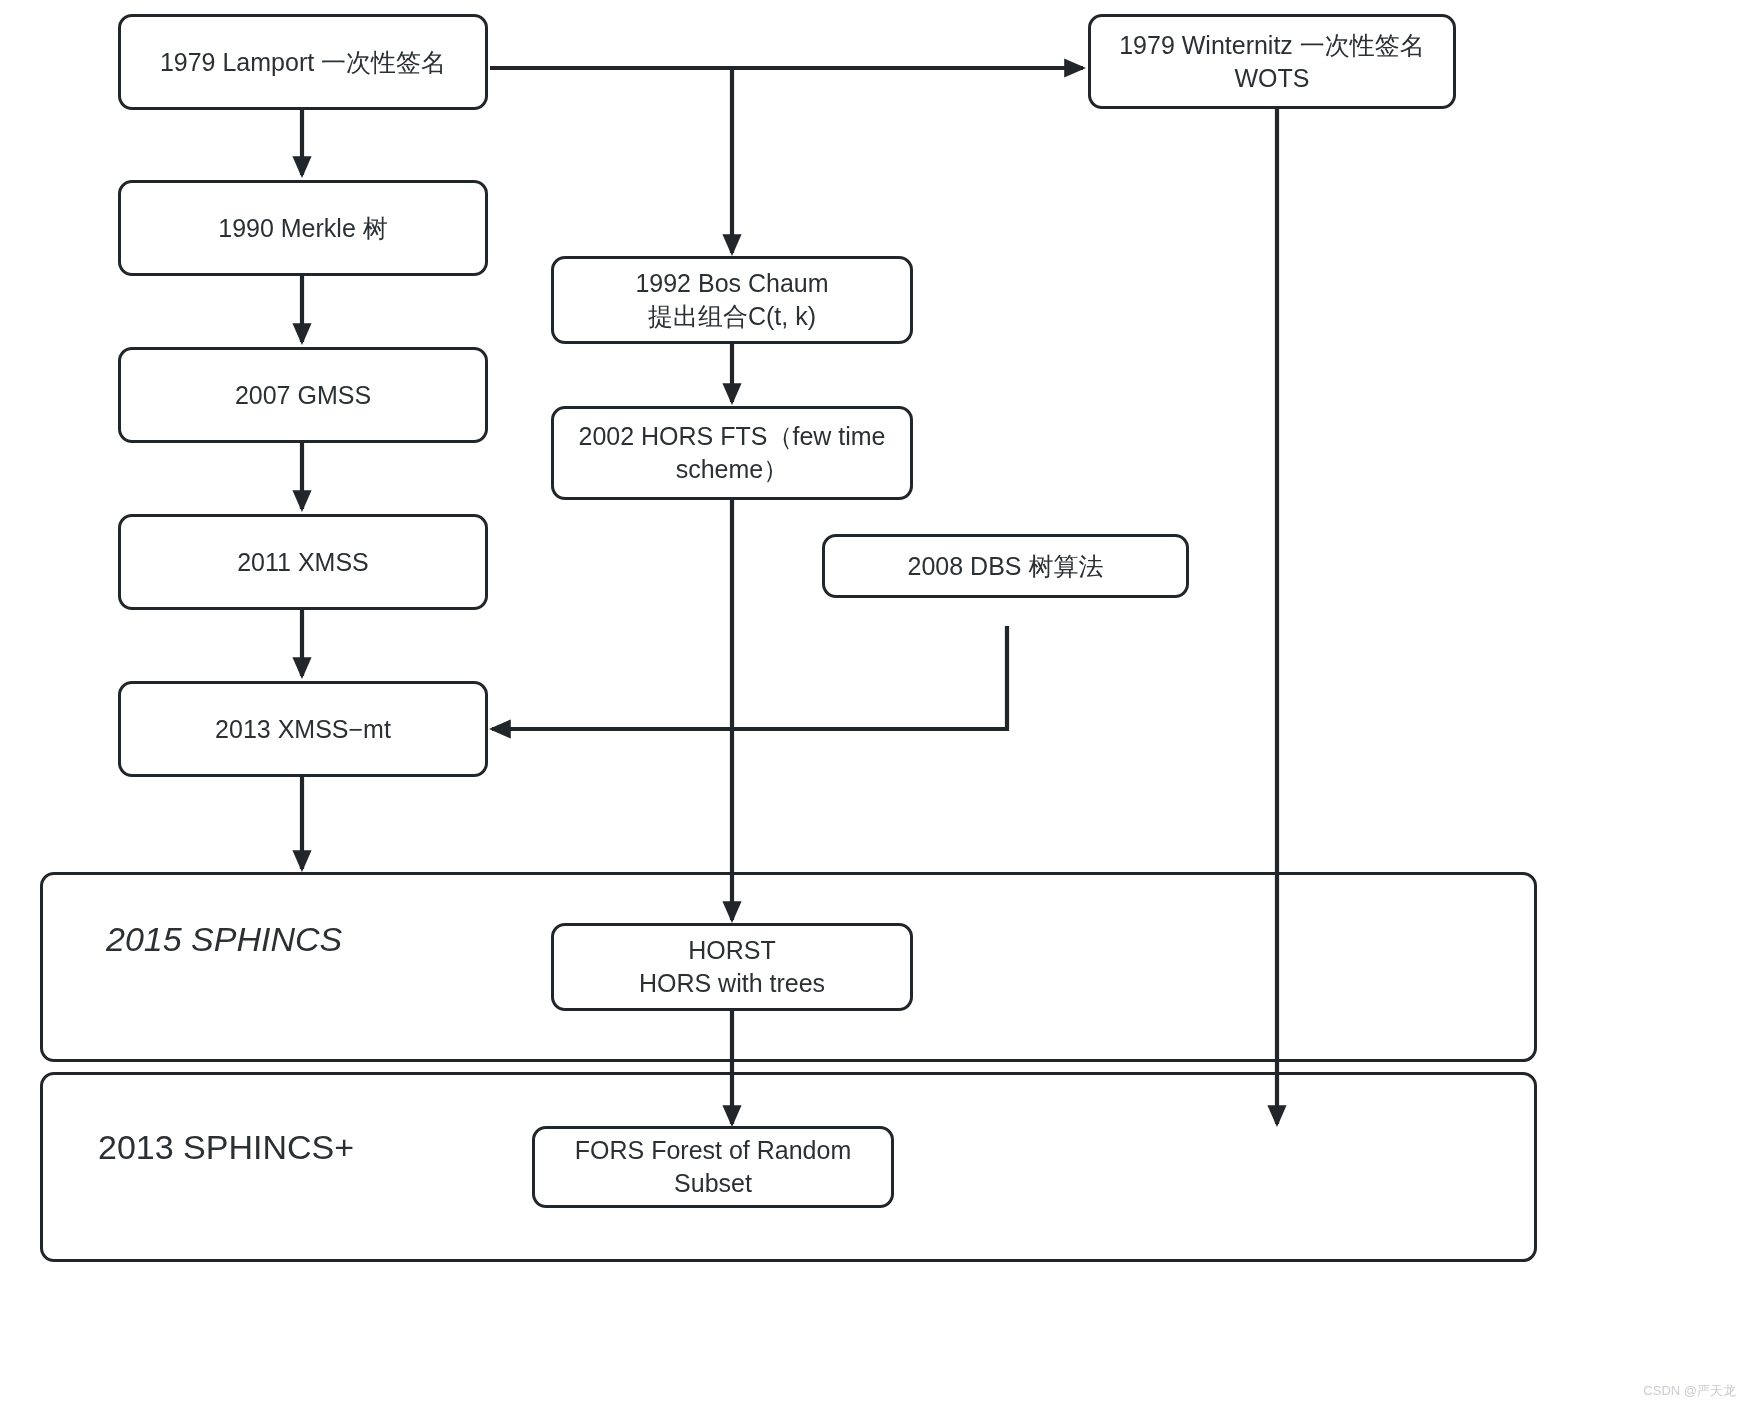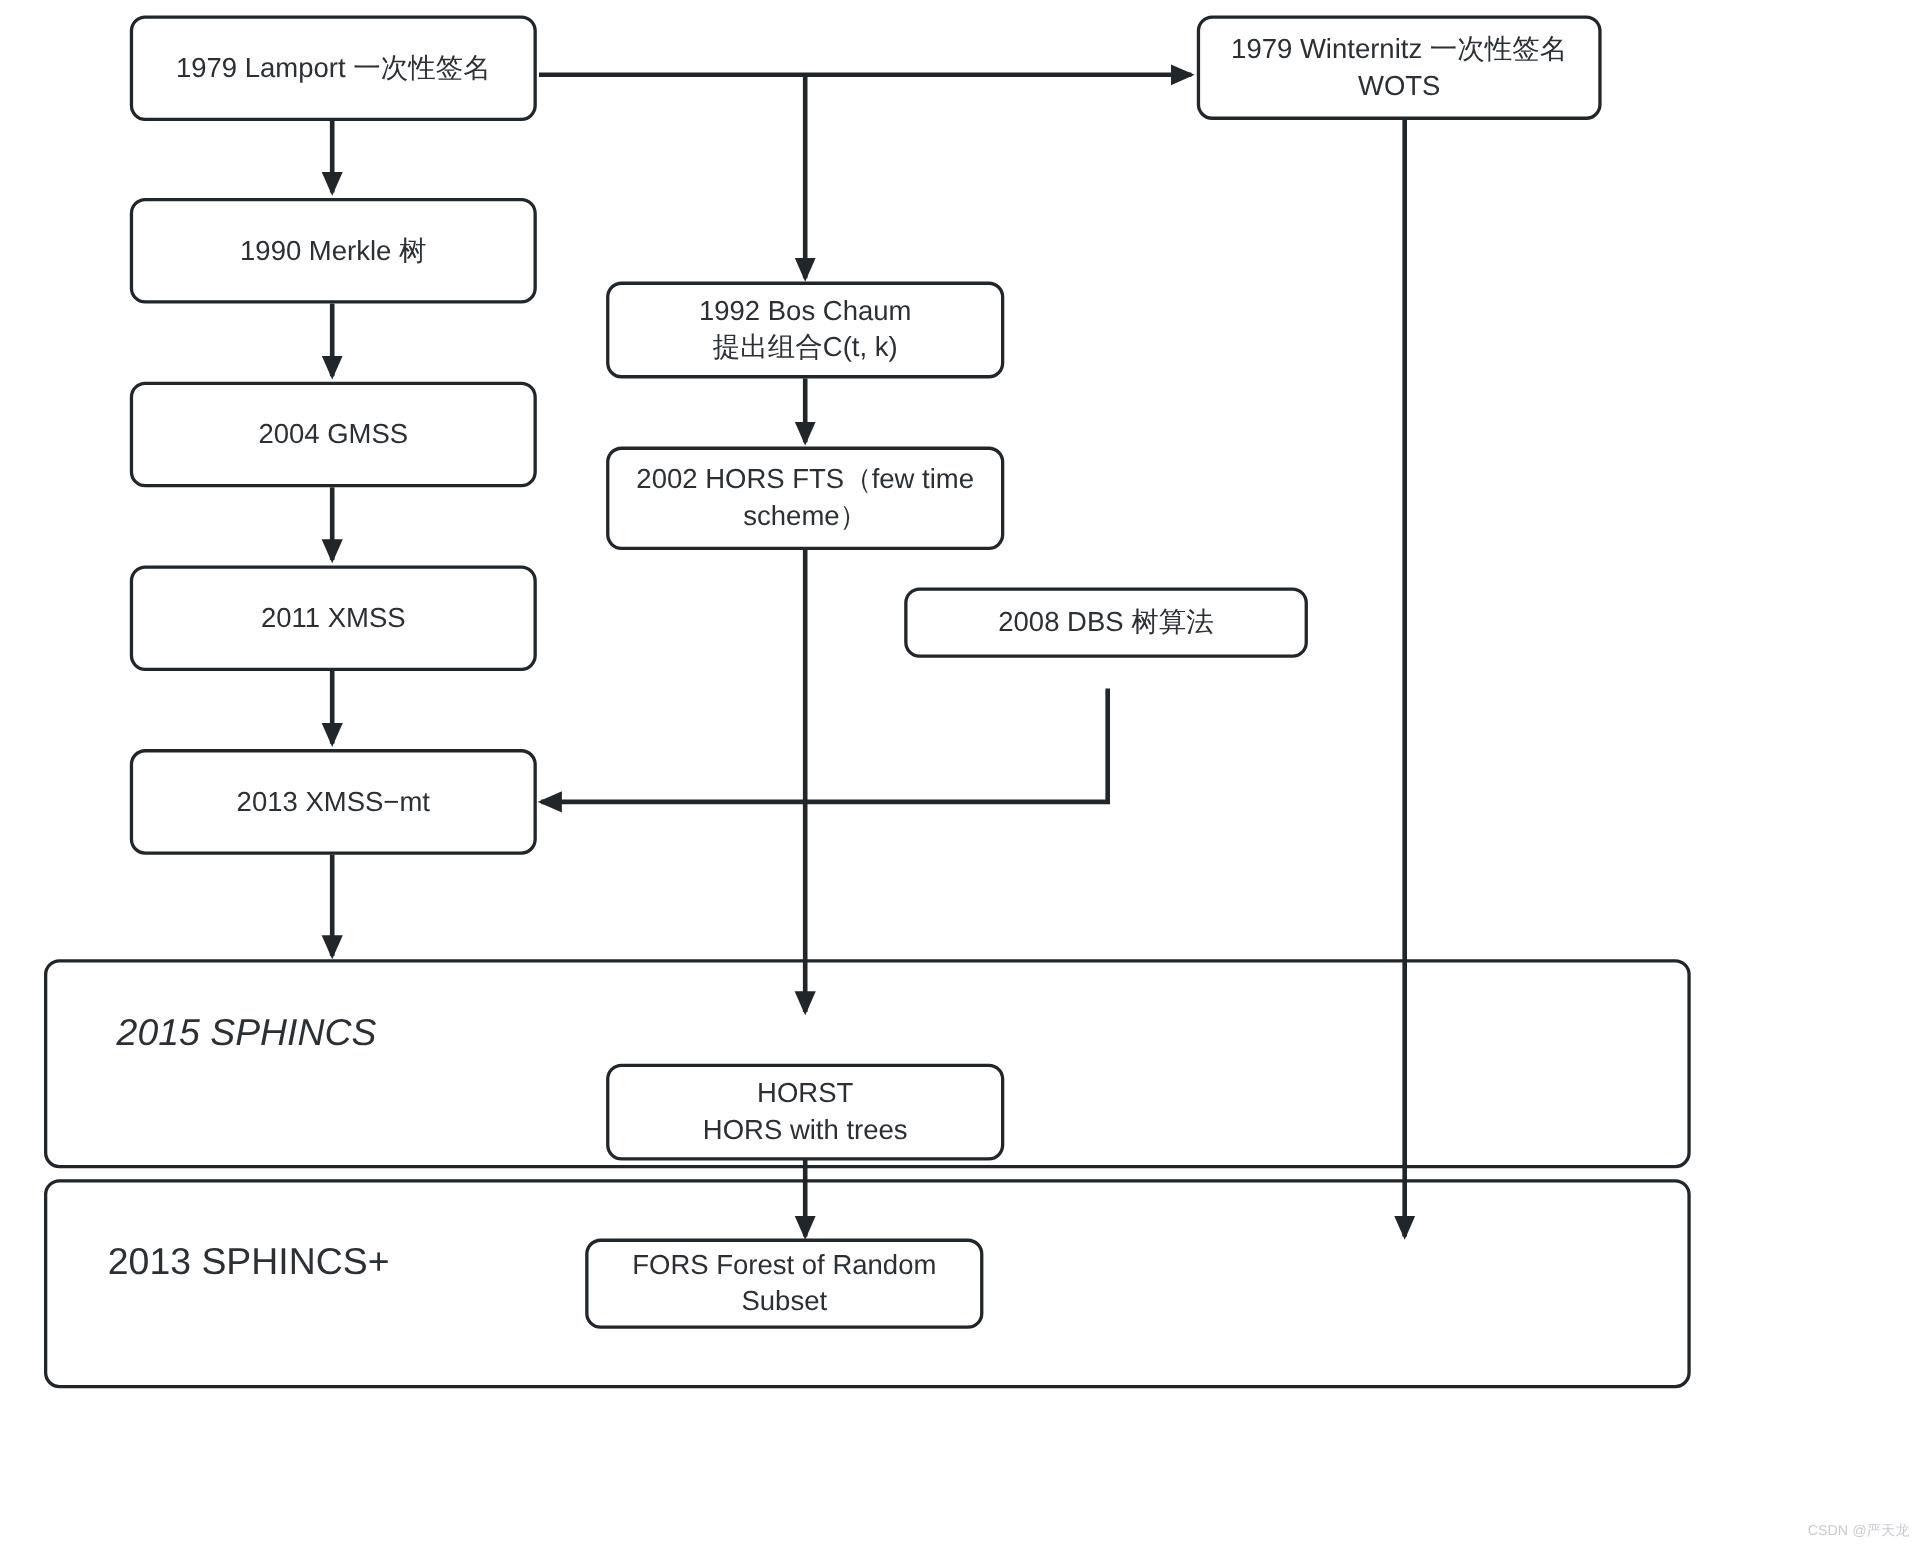--- a/index.html
+++ b/index.html
@@ -107,35 +107,35 @@
   <div class="group" style="left:40px; top:1072px; width:1497px; height:190px;"></div>
   <div class="group-label" style="left:98px; top:1128px;">2013 SPHINCS+</div>
 
   <div class="node" style="left:118px; top:14px; width:370px; height:96px;">1979 Lamport 一次性签名</div>
 
   <div class="node" style="left:1088px; top:14px; width:368px; height:95px;">1979 Winternitz 一次性签名
 WOTS</div>
 
   <div class="node" style="left:118px; top:180px; width:370px; height:96px;">1990 Merkle 树</div>
 
-  <div class="node" style="left:118px; top:347px; width:370px; height:96px;">2004 GMSS</div>
+  <div class="node" style="left:118px; top:347px; width:370px; height:96px;">2007 GMSS</div>
 
   <div class="node" style="left:118px; top:514px; width:370px; height:96px;">2011 XMSS</div>
 
   <div class="node" style="left:118px; top:681px; width:370px; height:96px;">2013 XMSS−mt</div>
 
   <div class="node" style="left:551px; top:256px; width:362px; height:88px;">1992 Bos Chaum
 提出组合C(t, k)</div>
 
   <div class="node" style="left:551px; top:406px; width:362px; height:94px;">2002 HORS FTS（few time
 scheme）</div>
 
   <div class="node" style="left:822px; top:534px; width:367px; height:64px;">2008 DBS 树算法</div>
 
-  <div class="node" style="left:551px; top:923px; width:362px; height:88px;margin-top:44px;">HORST
+  <div class="node" style="left:551px; top:923px; width:362px; height:88px;">HORST
 HORS with trees</div>
 
   <div class="node" style="left:532px; top:1126px; width:362px; height:82px;">FORS Forest of Random
 Subset</div>
 
 
   <div class="watermark">CSDN @严天龙</div>
 
 </div>
 

